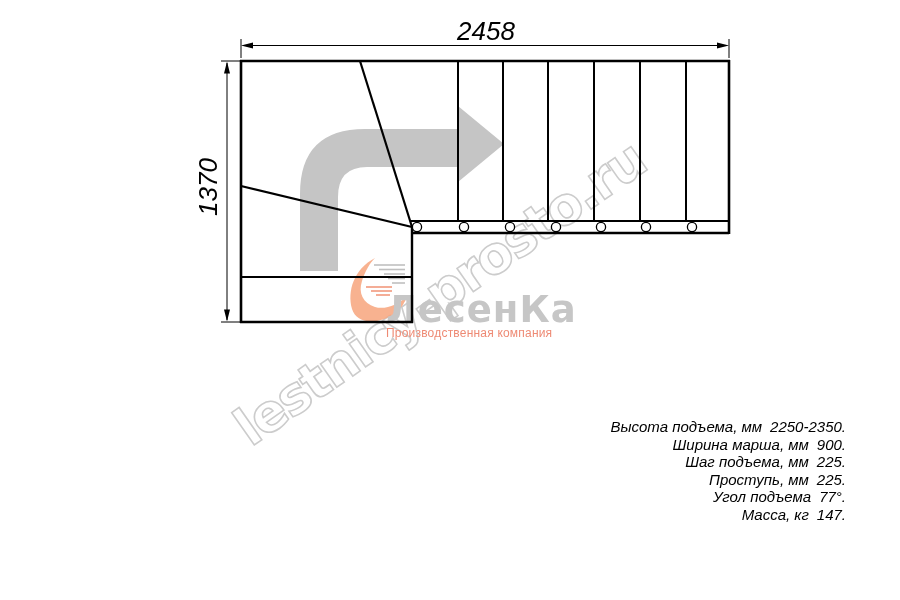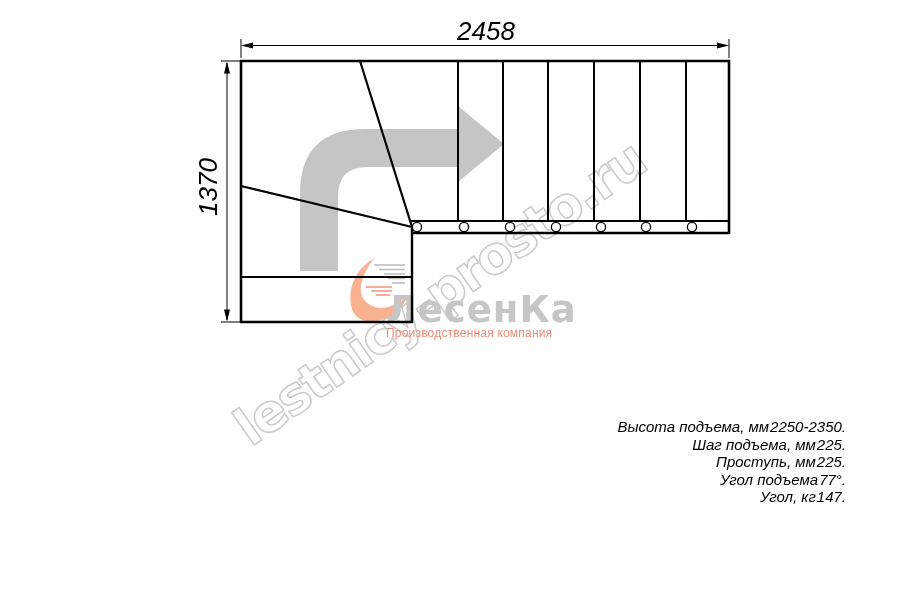--- a/index.html
+++ b/index.html
@@ -8,21 +8,21 @@
     font-family:"Liberation Sans",sans-serif;overflow:hidden;
   }
   #stage{position:absolute;left:0;top:0;width:900px;height:600px;}
   svg{position:absolute;left:0;top:0;}
   .spec-table{
     position:absolute;left:616px;top:418px;width:230px;
     font-style:italic;font-size:15px;line-height:17.6px;color:#000;
   }
   .spec-row{display:flex;justify-content:flex-end;white-space:nowrap;}
   .spec-label{text-align:left;}
-  .spec-value{text-align:right;margin-left:1px;}
+  .spec-value{text-align:right;margin-left:8px;}
 </style>
 </head>
 <body>
 
 <div id="stage">
 <svg width="900" height="600" viewBox="0 0 900 600">
 
   <text transform="translate(450,308) rotate(-35)" text-anchor="middle" font-family="DejaVu Sans, sans-serif" font-weight="bold" font-size="52" letter-spacing="-2" fill="none" stroke="#cccccc" stroke-width="1.6">lestnicy-prosto.ru</text>
 
   <g>
@@ -98,29 +98,33 @@
     <text transform="translate(217,187) rotate(-90)" text-anchor="middle" font-family="Liberation Sans, sans-serif" font-style="italic" font-size="26" fill="#000">1370</text>
   </g>
 </svg>
 
 <div class="spec-table">
   <div class="spec-row">
     <span class="spec-label">Высота подъема, мм</span>
     <span class="spec-value">2250-2350.</span>
   </div>
   <div class="spec-row">
+    <span class="spec-label">Ширина марша, мм</span>
+    <span class="spec-value">900.</span>
+  </div>
+  <div class="spec-row">
     <span class="spec-label">Шаг подъема, мм</span>
     <span class="spec-value">225.</span>
   </div>
   <div class="spec-row">
     <span class="spec-label">Проступь, мм</span>
     <span class="spec-value">225.</span>
   </div>
   <div class="spec-row">
     <span class="spec-label">Угол подъема</span>
     <span class="spec-value">77°.</span>
   </div>
   <div class="spec-row">
-    <span class="spec-label">Угол, кг</span>
+    <span class="spec-label">Масса, кг</span>
     <span class="spec-value">147.</span>
   </div>
 </div>
 </div>
 
 </body></html>

